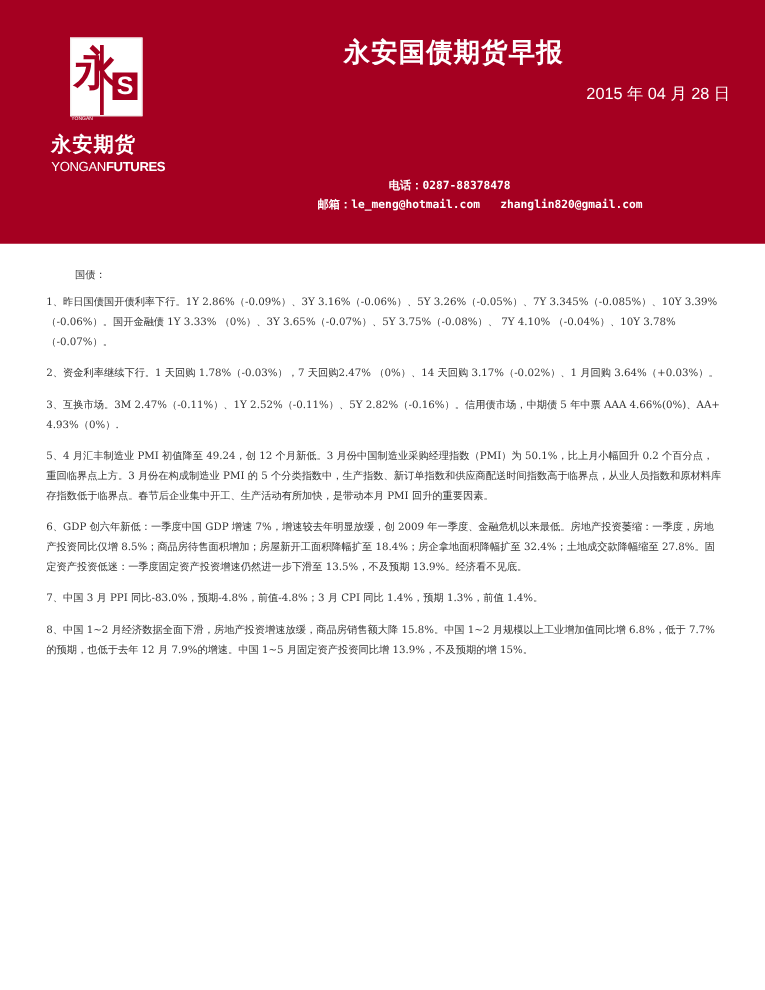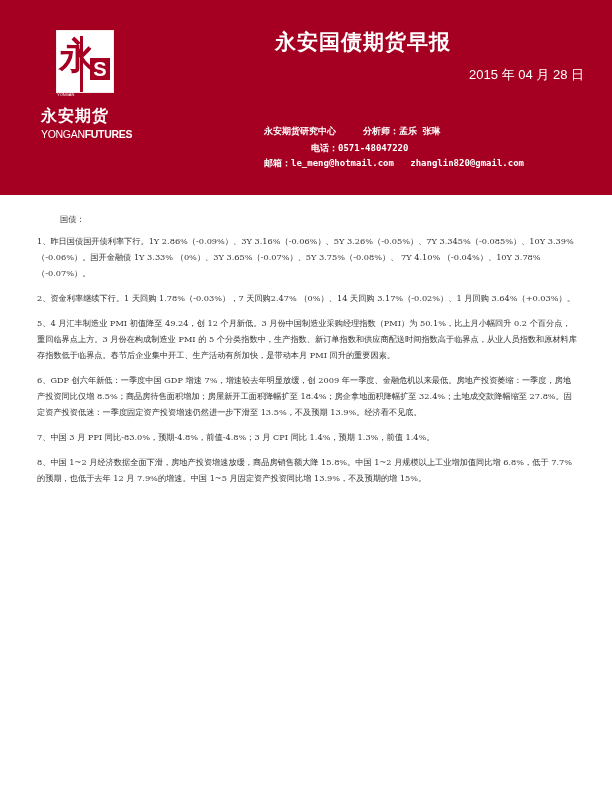--- a/index.html
+++ b/index.html
@@ -48,21 +48,21 @@
     position: absolute; left: 275px; top: 28px; font-family: "DejaVu Sans", sans-serif;
     font-size: 21px; color: #ffffff; letter-spacing: 1px;
   }
   .date {
     position: absolute; right: 28px; top: 66px; font-family: "Liberation Sans", sans-serif;
     font-size: 13px; font-weight: normal; color: #ffffff;
   }
   .info { position: absolute; color: #ffffff; font-family: "DejaVu Sans Mono", monospace; font-size: 9px; font-weight: bold; white-space: pre; }
   .info-1 { left: 264px; top: 125px; }
   .info-2 { left: 311px; top: 142px; }
-  .info-3 { left: 252px; top: 157px; padding-left: 12px; }
+  .info-3 { left: 242px; top: 157px; padding-left: 12px; }
 
   .content {
     position: absolute; left: 37px; top: 211px; width: 540px;
     font-size: 8.2px; line-height: 16px; color: #333;
   }
   .content p { margin-bottom: 9px; }
   .content p.first { margin-bottom: 6px; padding-left: 23px; }
   .content p.tight { margin-bottom: 0; }
 </style>
 </head>
@@ -74,26 +74,26 @@
   <span class="logo-glyph-left">永</span>
   <span class="logo-glyph-s">S</span>
   <span class="logo-futures">FUTURES</span>
   <span class="logo-yongan-small">YONGAN</span>
   <div class="logo-cn">永安期货</div>
   <div class="logo-en"><span>YONGAN</span><b>FUTURES</b></div>
 
   <h1 class="title">永安国债期货早报</h1>
   <div class="date">2015 年 04 月 28 日</div>
 
-  <div class="info info-1"><span>永安期货研究中心</span>     <span>分析师：</span><span>孟乐 张琳</span></div>
-  <div class="info info-2"><span>电话：</span><span>0571-48047220</span></div>
+  <div class="info info-2"><span>电话：</span><span>0287-88378478</span></div>
   <div class="info info-3"><span>邮箱：</span><span>le_meng@hotmail.com</span>   <span>zhanglin820@gmail.com</span></div>
 </div>
 
 <div class="content">
   <p class="first">国债：</p>
   <p>1、昨日国债国开债利率下行。1Y 2.86%（-0.09%）、3Y 3.16%（-0.06%）、5Y 3.26%（-0.05%）、7Y 3.345%（-0.085%）、10Y 3.39%（-0.06%）。国开金融债 1Y 3.33% （0%）、3Y 3.65%（-0.07%）、5Y 3.75%（-0.08%）、 7Y 4.10% （-0.04%）、10Y 3.78%（-0.07%）。</p>
   <p>2、资金利率继续下行。1 天回购 1.78%（-0.03%），7 天回购2.47% （0%）、14 天回购 3.17%（-0.02%）、1 月回购 3.64%（+0.03%）。</p>
+  <p>3、互换市场。3M 2.47%（-0.11%）、1Y 2.52%（-0.11%）、5Y 2.82%（-0.16%）。信用债市场，中期债 5 年中票 AAA 4.66%(0%)、AA+ 4.93%（0%）.</p>
   <p>5、4 月汇丰制造业 PMI 初值降至 49.24，创 12 个月新低。3 月份中国制造业采购经理指数（PMI）为 50.1%，比上月小幅回升 0.2 个百分点，重回临界点上方。3 月份在构成制造业 PMI 的 5 个分类指数中，生产指数、新订单指数和供应商配送时间指数高于临界点，从业人员指数和原材料库存指数低于临界点。春节后企业集中开工、生产活动有所加快，是带动本月 PMI 回升的重要因素。</p>
   <p>6、GDP 创六年新低：一季度中国 GDP 增速 7%，增速较去年明显放缓，创 2009 年一季度、金融危机以来最低。房地产投资萎缩：一季度，房地产投资同比仅增 8.5%；商品房待售面积增加；房屋新开工面积降幅扩至 18.4%；房企拿地面积降幅扩至 32.4%；土地成交款降幅缩至 27.8%。固定资产投资低迷：一季度固定资产投资增速仍然进一步下滑至 13.5%，不及预期 13.9%。经济看不见底。</p>
   <p>7、中国 3 月 PPI 同比-83.0%，预期-4.8%，前值-4.8%；3 月 CPI 同比 1.4%，预期 1.3%，前值 1.4%。</p>
   <p>8、中国 1~2 月经济数据全面下滑，房地产投资增速放缓，商品房销售额大降 15.8%。中国 1~2 月规模以上工业增加值同比增 6.8%，低于 7.7%的预期，也低于去年 12 月 7.9%的增速。中国 1~5 月固定资产投资同比增 13.9%，不及预期的增 15%。</p>
 </div>
 
 </body></html>

